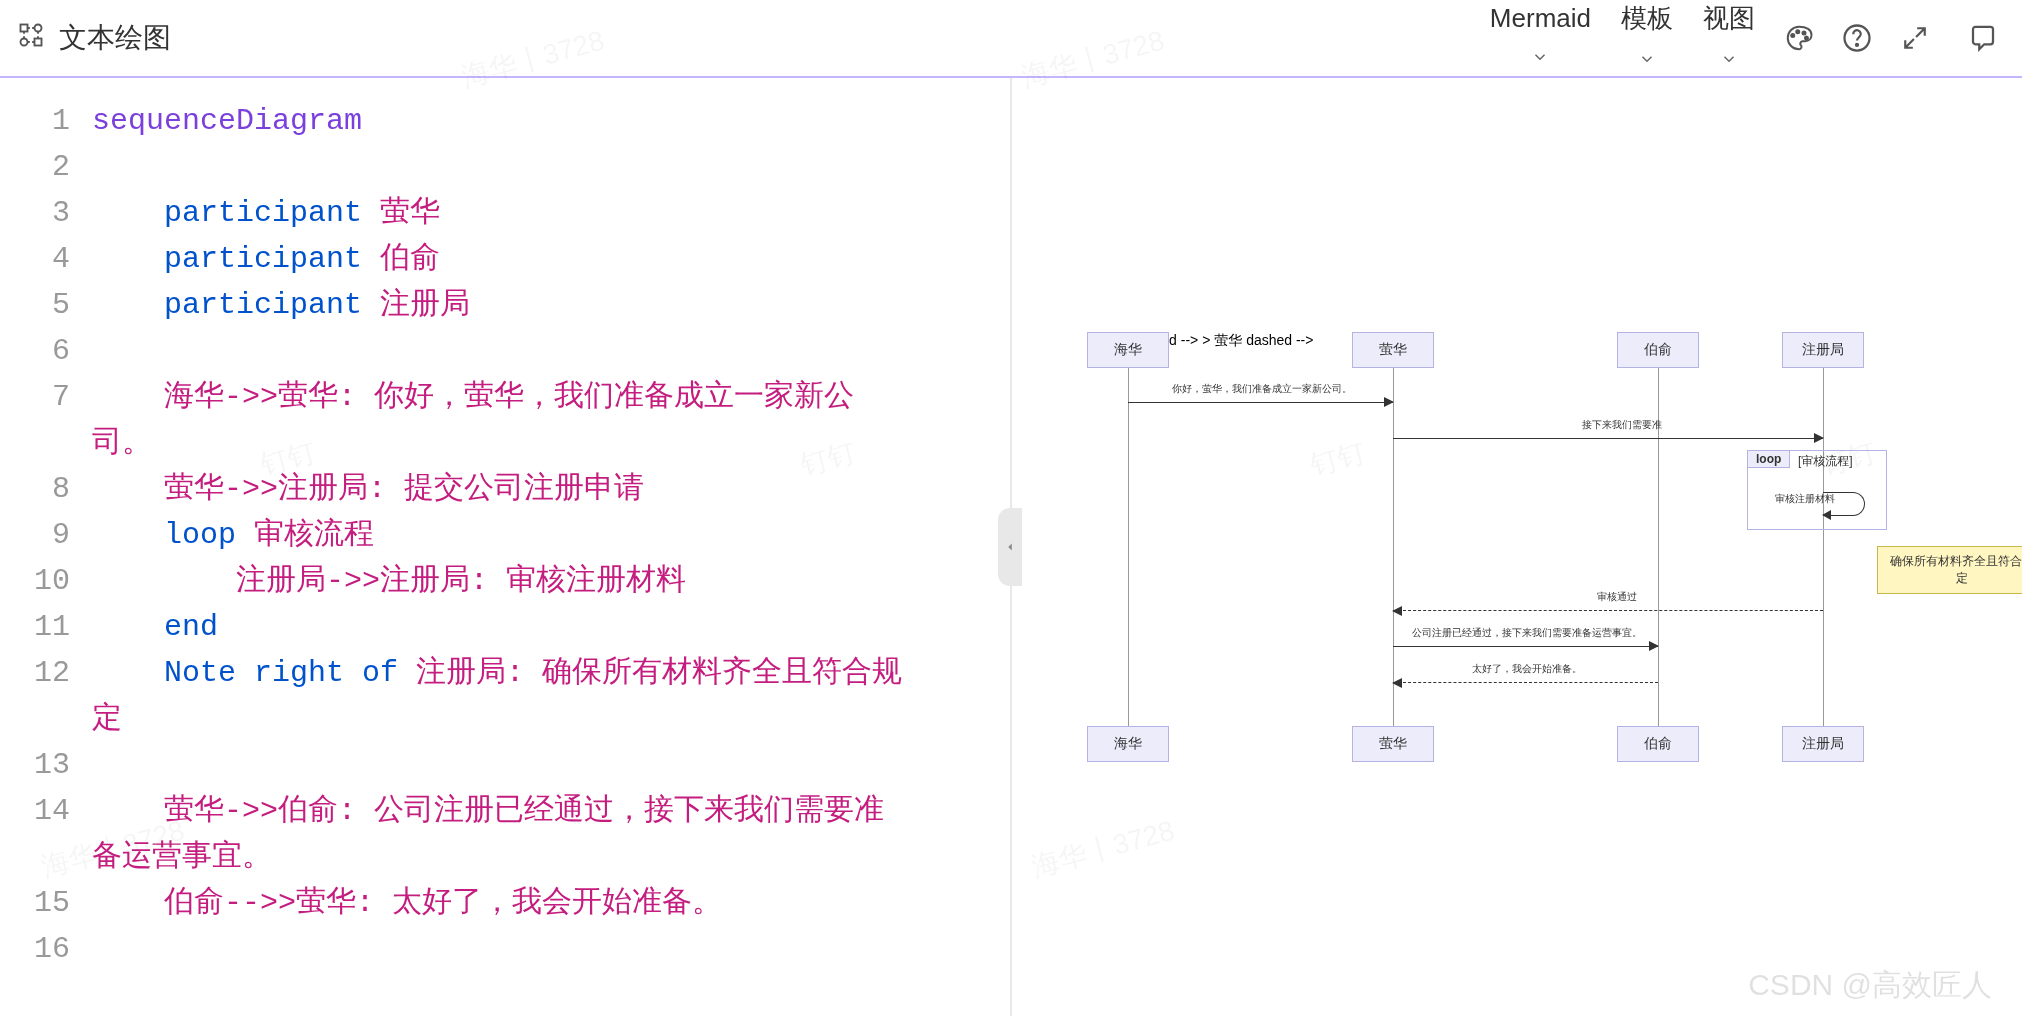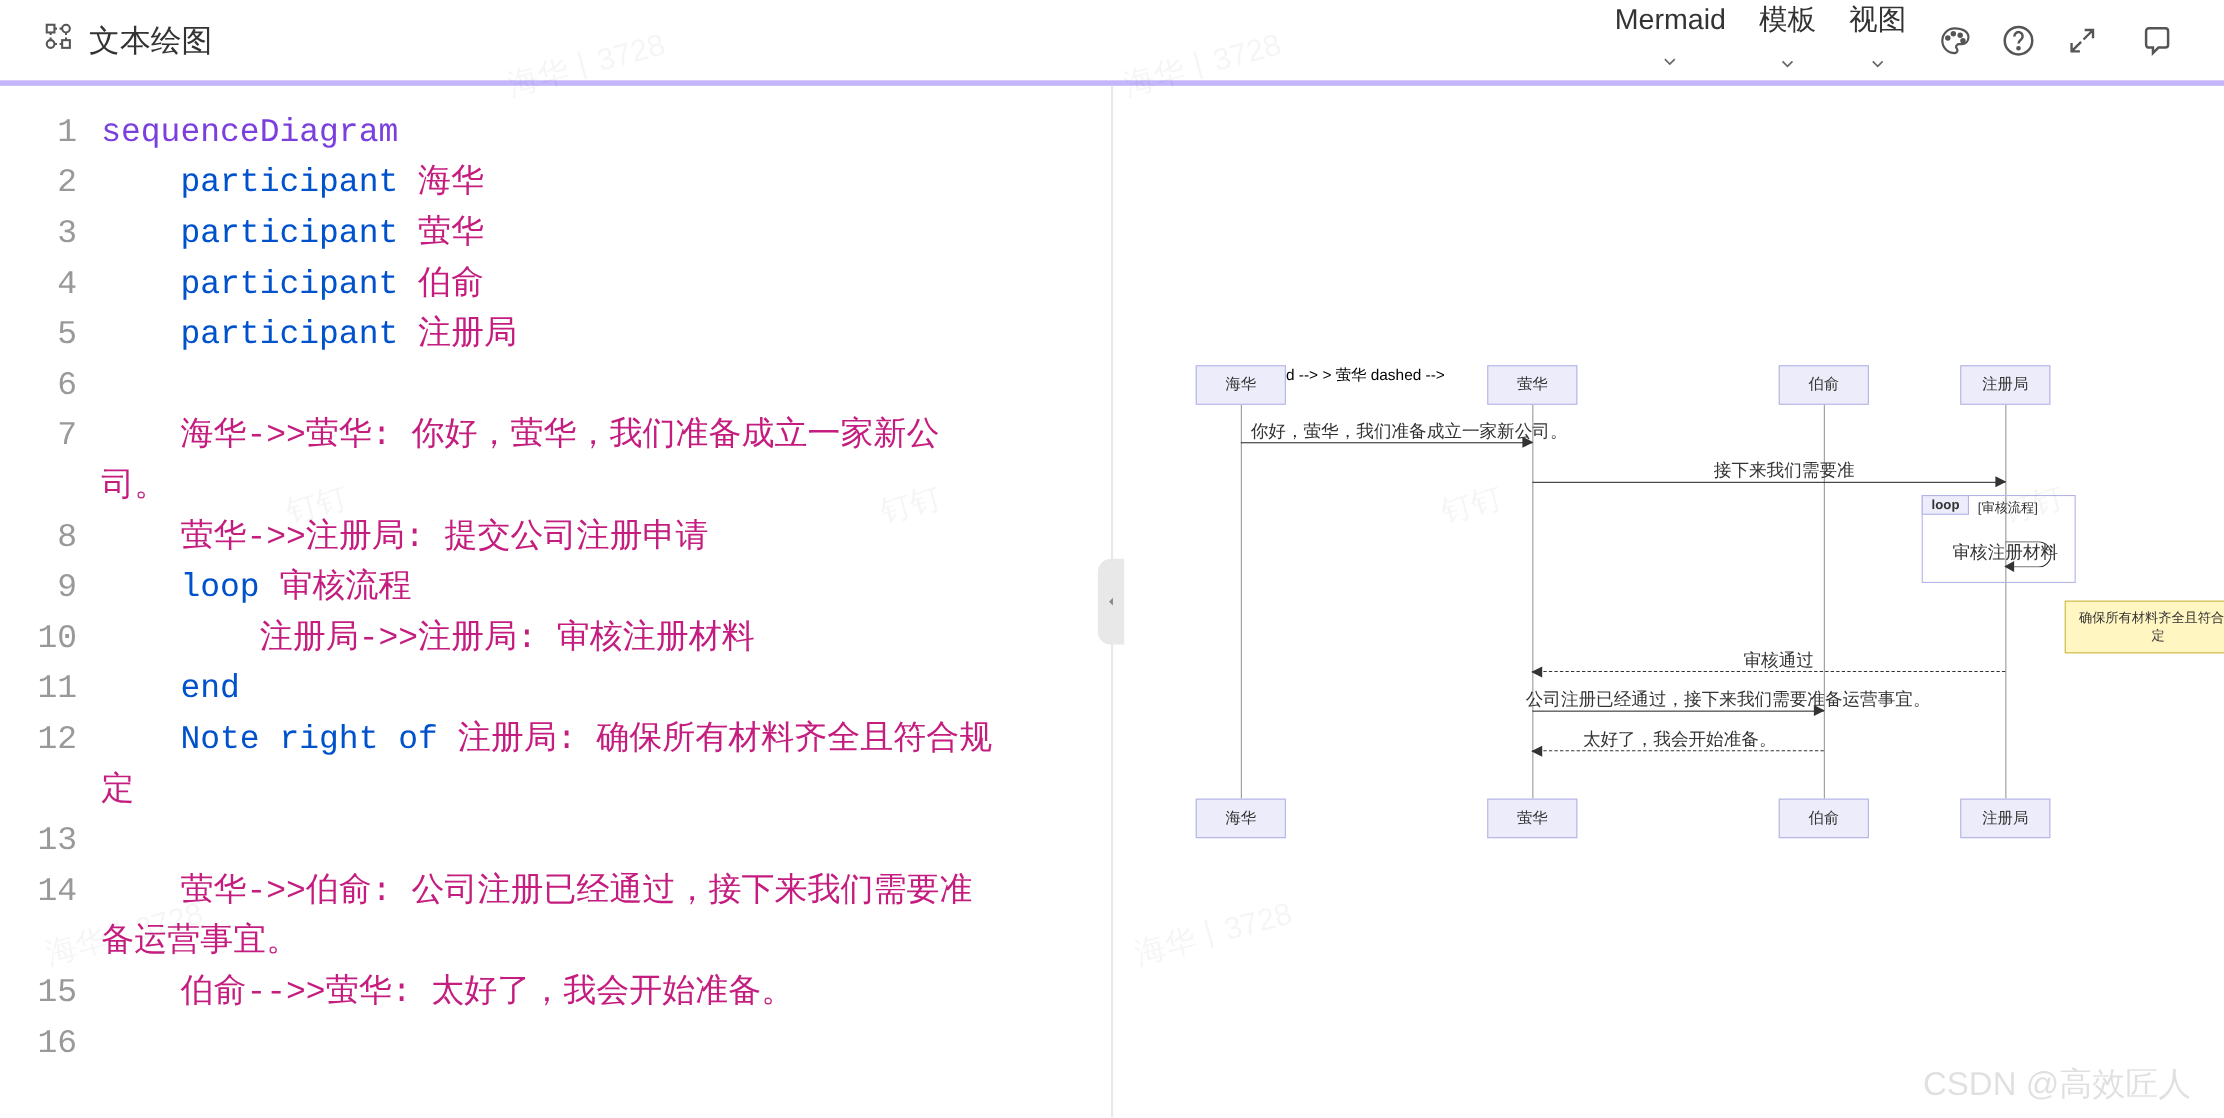--- a/index.html
+++ b/index.html
@@ -16,22 +16,22 @@
   color: rgba(0,0,0,0.04);
   font-size: 28px;
   pointer-events: none;
   z-index: 1000;
   transform: rotate(-15deg);
 }
 .toolbar {
   height: 78px;
   display: flex;
   align-items: center;
-  padding: 0 39px;
-  border-bottom: 5px solid #c4b5fd;
+  padding: 0 17px;
+  border-bottom: 2px solid #c4b5fd;
   gap: 14px;
 }
 .toolbar-title {
   display: flex;
   align-items: center;
   gap: 14px;
   font-size: 28px;
   color: #333;
 }
 .spacer { flex: 1; }
@@ -133,21 +133,21 @@
 }
 .lifeline {
   position: absolute;
   width: 1px;
   background: #999;
   top: 36px;
   bottom: 36px;
 }
 .msg-label {
   position: absolute;
-  font-size: 16px;
+  font-size: 10px;
   color: #333;
   text-align: center;
   white-space: nowrap;
 }
 .arrow-line {
   position: absolute;
   height: 1px;
   background: #333;
 }
 .arrow-line.dashed {
@@ -304,21 +304,20 @@
 </div>
 
 <div class="main">
   <div class="editor-pane" id="editor">
       <div class="code-line">
         <div class="gutter">1</div>
         <div class="code"><span class="tok-type">sequenceDiagram</span></div>
       </div>
       <div class="code-line">
         <div class="gutter">2</div>
-        <div class="code"><span>    </span><span class="tok-kw">participant</span><span> </span><span class="tok-name">海华</span></div>
       </div>
       <div class="code-line">
         <div class="gutter">3</div>
         <div class="code"><span>    </span><span class="tok-kw">participant</span><span> </span><span class="tok-name">萤华</span></div>
       </div>
       <div class="code-line">
         <div class="gutter">4</div>
         <div class="code"><span>    </span><span class="tok-kw">participant</span><span> </span><span class="tok-name">伯俞</span></div>
       </div>
       <div class="code-line">

